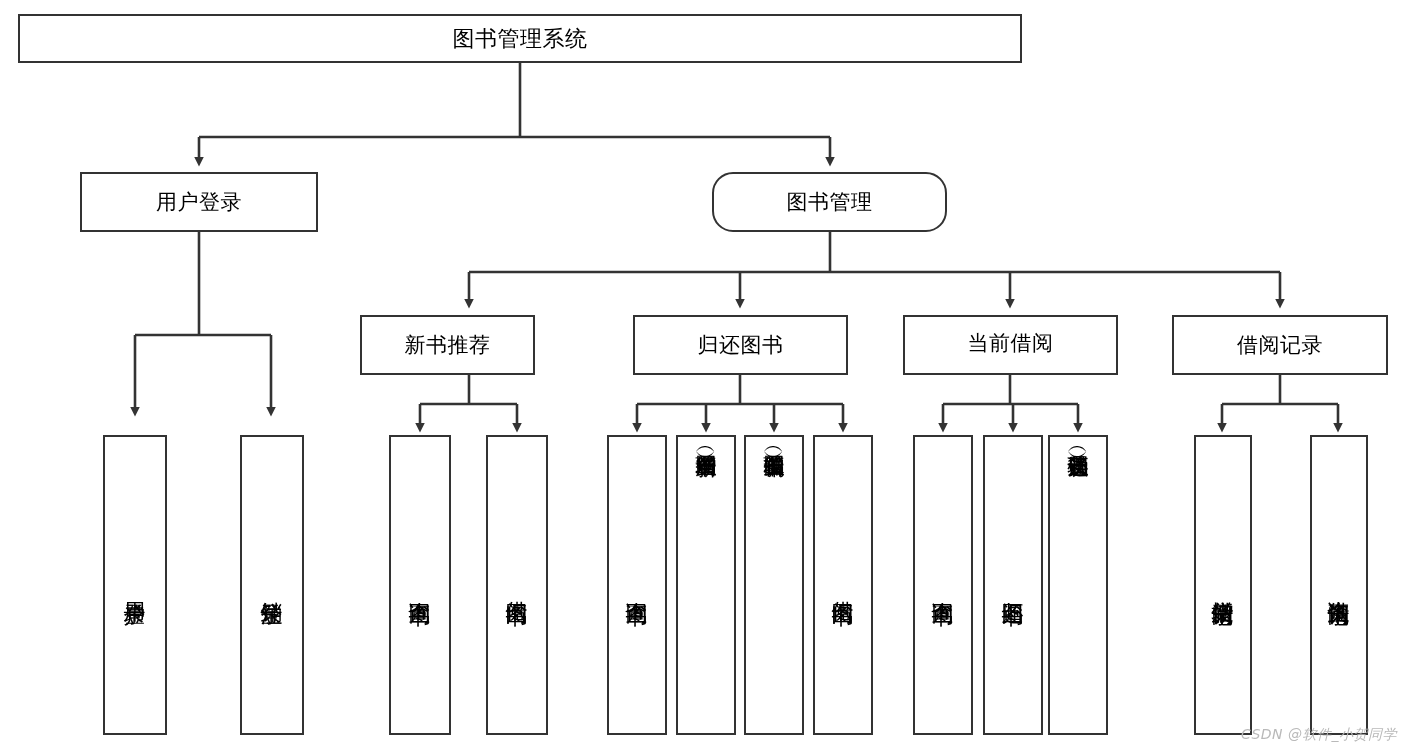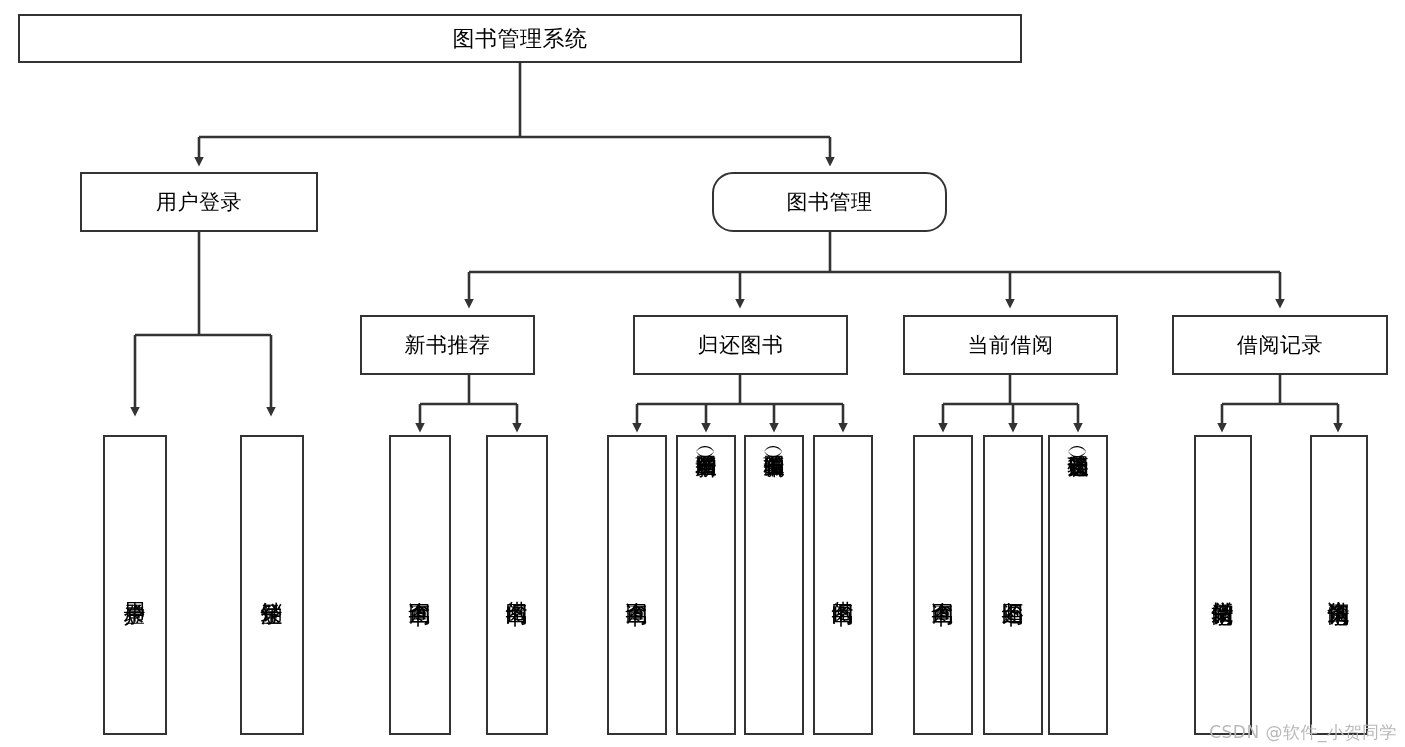--- a/index.html
+++ b/index.html
@@ -67,24 +67,25 @@
     font-size: 21px;
     letter-spacing: 0px;
   }
   .node.v.fit {
     align-items: center;
   }
   .watermark {
     position: absolute;
     right: 8px;
     bottom: 3px;
-    font-size: 17px;
+    font-size: 14px;
     color: #b9b9b9;
     white-space: nowrap;
     letter-spacing: 0.5px;
+    font-style: italic;
   }
 </style>
 </head>
 <body>
 
 <div id="canvas">
 
   <svg class="edges" viewBox="0 0 1405 747" xmlns="http://www.w3.org/2000/svg">
     <defs>
       <marker id="arrow" markerWidth="12" markerHeight="12" refX="1.5" refY="5" orient="auto" markerUnits="userSpaceOnUse">
@@ -145,21 +146,21 @@
   <div class="node h" style="left:712px; top:172px; width:235px; height:60px;border-radius:21px;">
     <span class="lbl">图书管理</span>
   </div>
 
   <div class="node h" style="left:360px; top:315px; width:175px; height:60px;">
     <span class="lbl">新书推荐</span>
   </div>
   <div class="node h" style="left:633px; top:315px; width:215px; height:60px;">
     <span class="lbl">归还图书</span>
   </div>
-  <div class="node h" style="left:903px; top:315px; width:215px; height:60px;">
+  <div class="node h" style="left:903px; top:315px; width:215px; height:60px;font-family:Liberation Mono, monospace;">
     <span class="lbl">当前借阅</span>
   </div>
   <div class="node h" style="left:1172px; top:315px; width:216px; height:60px;">
     <span class="lbl">借阅记录</span>
   </div>
 
   <div class="node v fit" style="left:103px; top:435px; width:64px; height:300px;">
     <span class="lbl">用户登录</span>
   </div>
   <div class="node v fit" style="left:240px; top:435px; width:64px; height:300px;">

